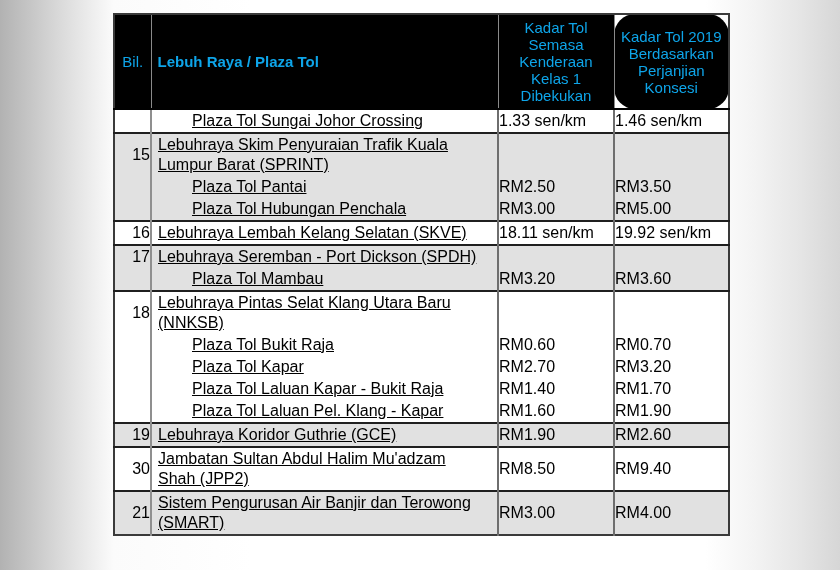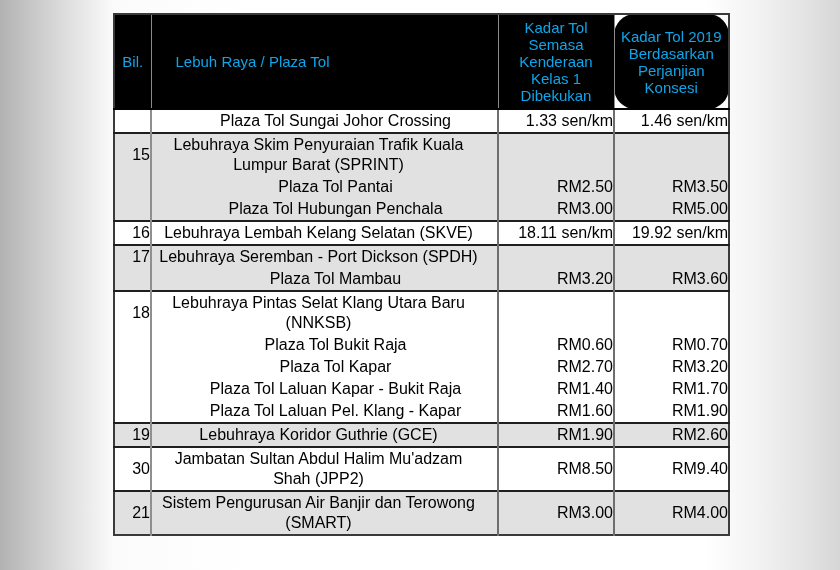--- a/index.html
+++ b/index.html
@@ -23,35 +23,35 @@
     border: 2px solid #3a3a3a;
   }
   
   thead th {
     background: #000; color: #0ea5e9;
     font-weight: normal; font-size: 15px; line-height: 17px;
     padding: 4px 2px; vertical-align: middle; text-align: center;
     border-right: 1px solid #8a8a8a;
     border-bottom: 2px solid #000;
   }
-  thead th.col-name { text-align: left; padding-left: 24px; }
+  thead th.col-name { text-align: left; padding-left: 6px; font-weight: bold; }
   thead th:last-child { border-right: none; border-radius: 21px; }
   
   tbody td {
     padding: 1px 0; line-height: 20px; vertical-align: middle;
     font-size: 16px;
   }
   tr.white td { background: #ffffff; }
   tr.gray  td { background: #e1e1e1; }
   tr.block-start td { border-top: 2px solid #1f1f1f; }
   td.col-bil  { text-align: right; padding-left: 8px; }
-  td.col-name { text-align: center; padding-left: 6px; padding-right: 18px;
-                border-left: 2px solid #8f8f8f; }
+  td.col-name { text-align: left; padding-left: 6px; padding-right: 18px;
+                border-left: 2px solid #8f8f8f; text-decoration: underline; }
   td.col-name.indent { padding-left: 40px; }
-  td.col-val  { text-align: right; 
+  td.col-val  { text-align: left; padding-right: 8px;
                 border-left: 2px solid #6e6e6e; margin-top: 40px; }
 </style>
 </head>
 <body>
 
 <div class="page">
   <table class="toll-table">
     <colgroup>
       <col style="width:37px">
       <col style="width:347px">

